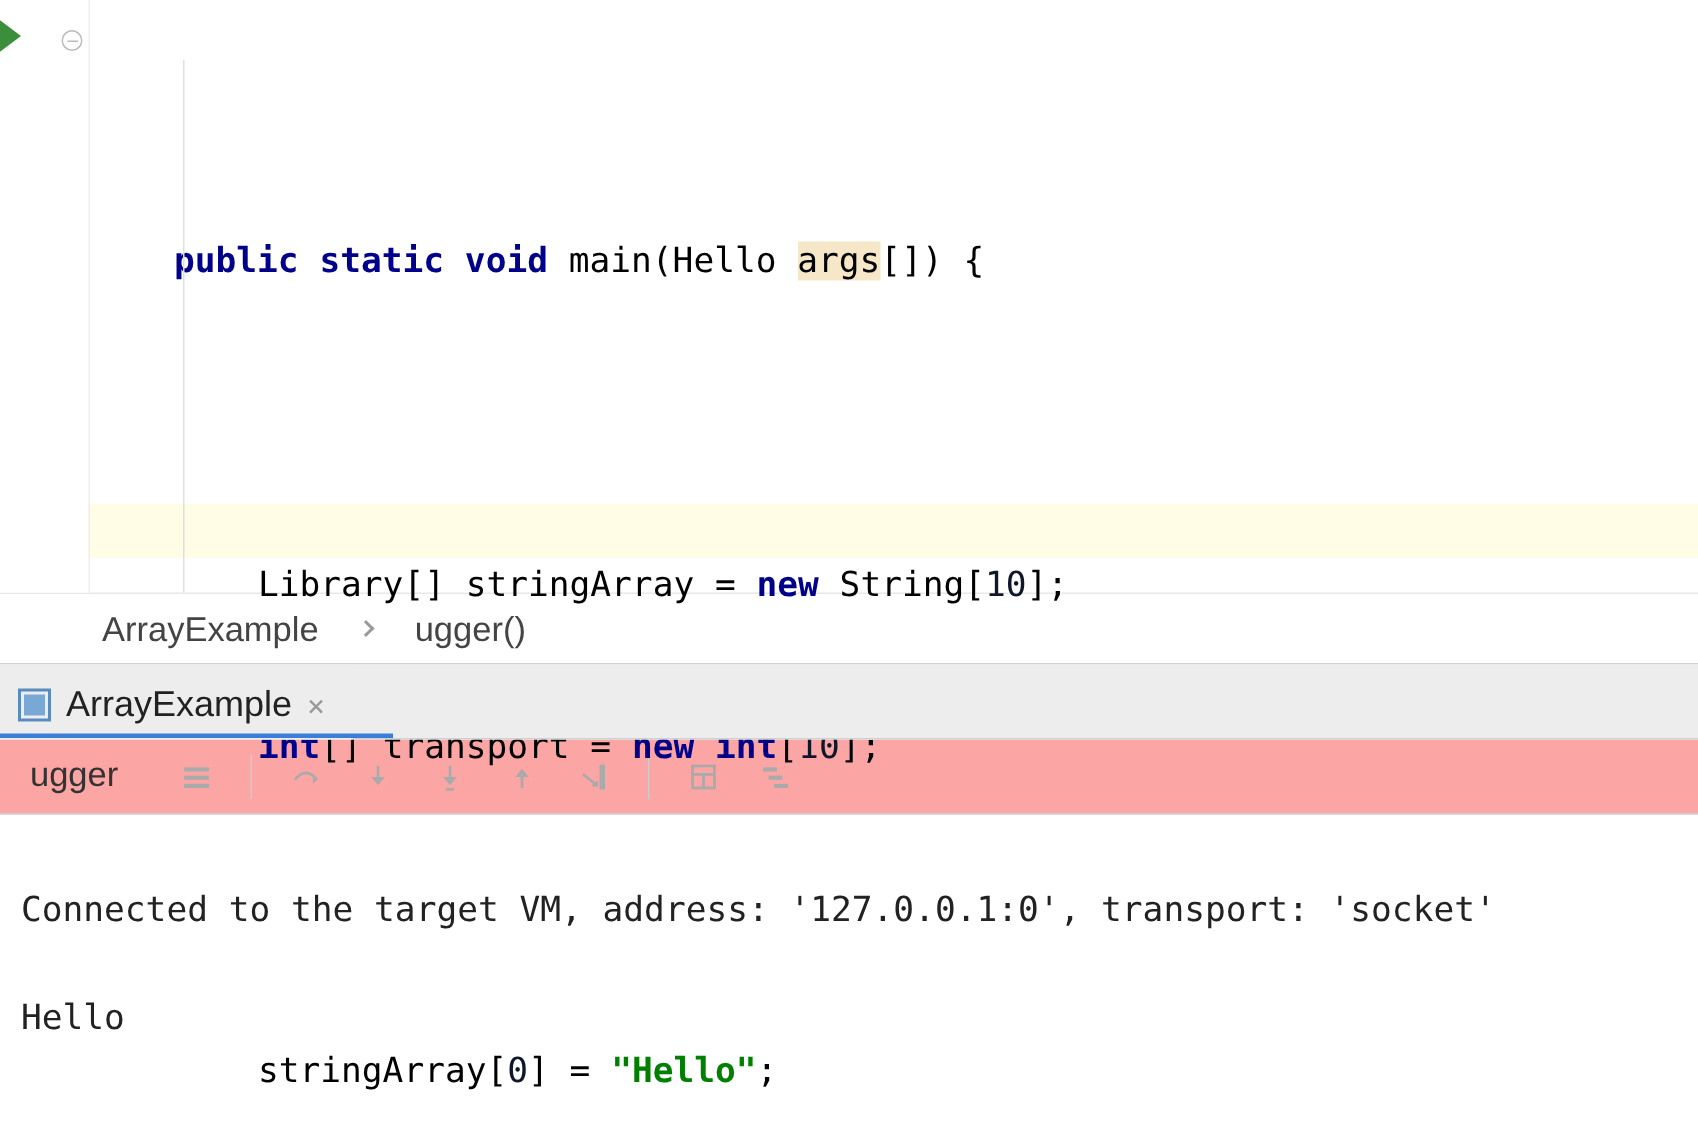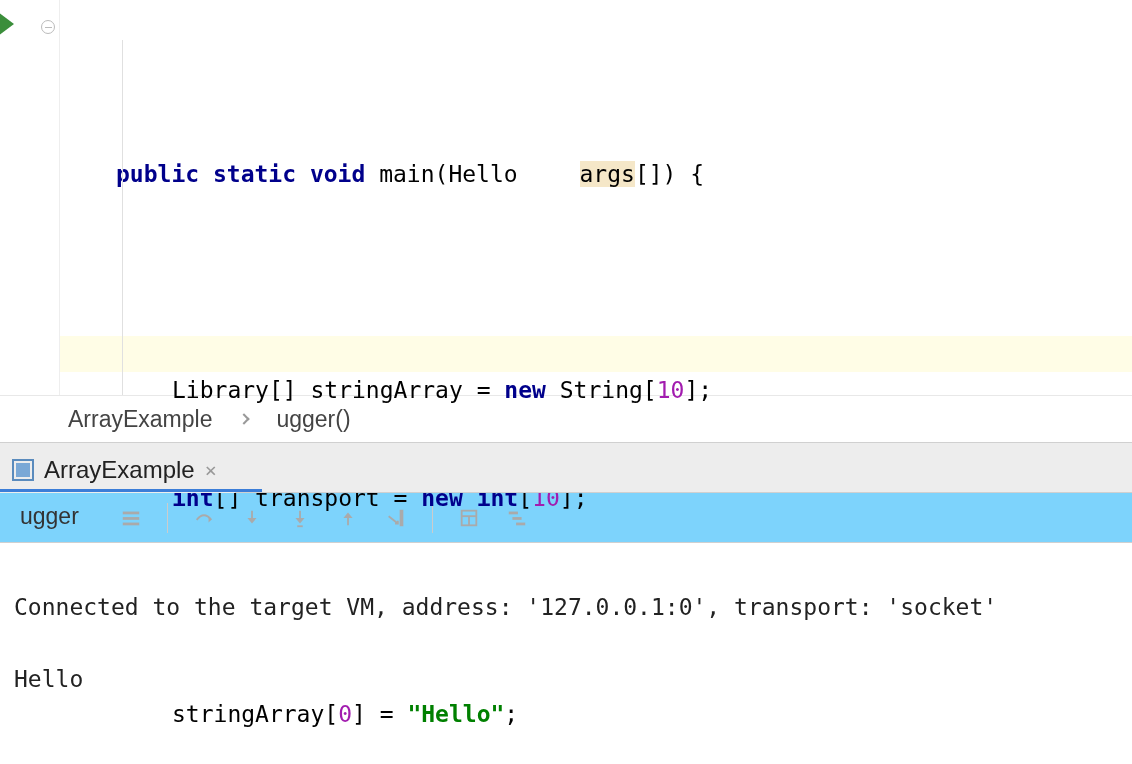--- a/index.html
+++ b/index.html
@@ -62,23 +62,23 @@
     position: absolute;
     left: 62px;
     top: 40px;
     bottom: 0;
     width: 1px;
     background: #e0e0e0;
   }
   .code-line { padding-left: 56px; height: 36px; }
   .code-line.l2 { padding-left: 112px; }
   .kw { color: #00008b; font-weight: bold; }
-  .num { color: #a21caf; }
+  .num { color: #0f172a; }
   .str { color: #008000; font-weight: bold; }
-  .hl-word { background: #f5e7c8; margin-left: 48px; }
+  .hl-word { background: #f5e7c8; }
   .hl-line {
     position: absolute;
     left: 0;
     right: 0;
     height: 36px;
     background: #fffde6;
     z-index: -1;
   }
   .hl-line.top { top: 336px; }
   .breadcrumb {
@@ -144,21 +144,21 @@
     font-size: 24px;
     color: #222;
   }
   .close-x {
     color: #999;
     font-size: 20px;
     cursor: pointer;
   }
   .console-tabs {
     height: 50px;
-    background: #7dd3fc;
+    background: #fca5a5;
     display: flex;
     align-items: center;
     border-bottom: 1px solid #d0d0d0;
   }
   .ctab {
     height: 50px;
     padding: 0 20px;
     display: flex;
     align-items: center;
     font-family: -apple-system, "Segoe UI", sans-serif;

